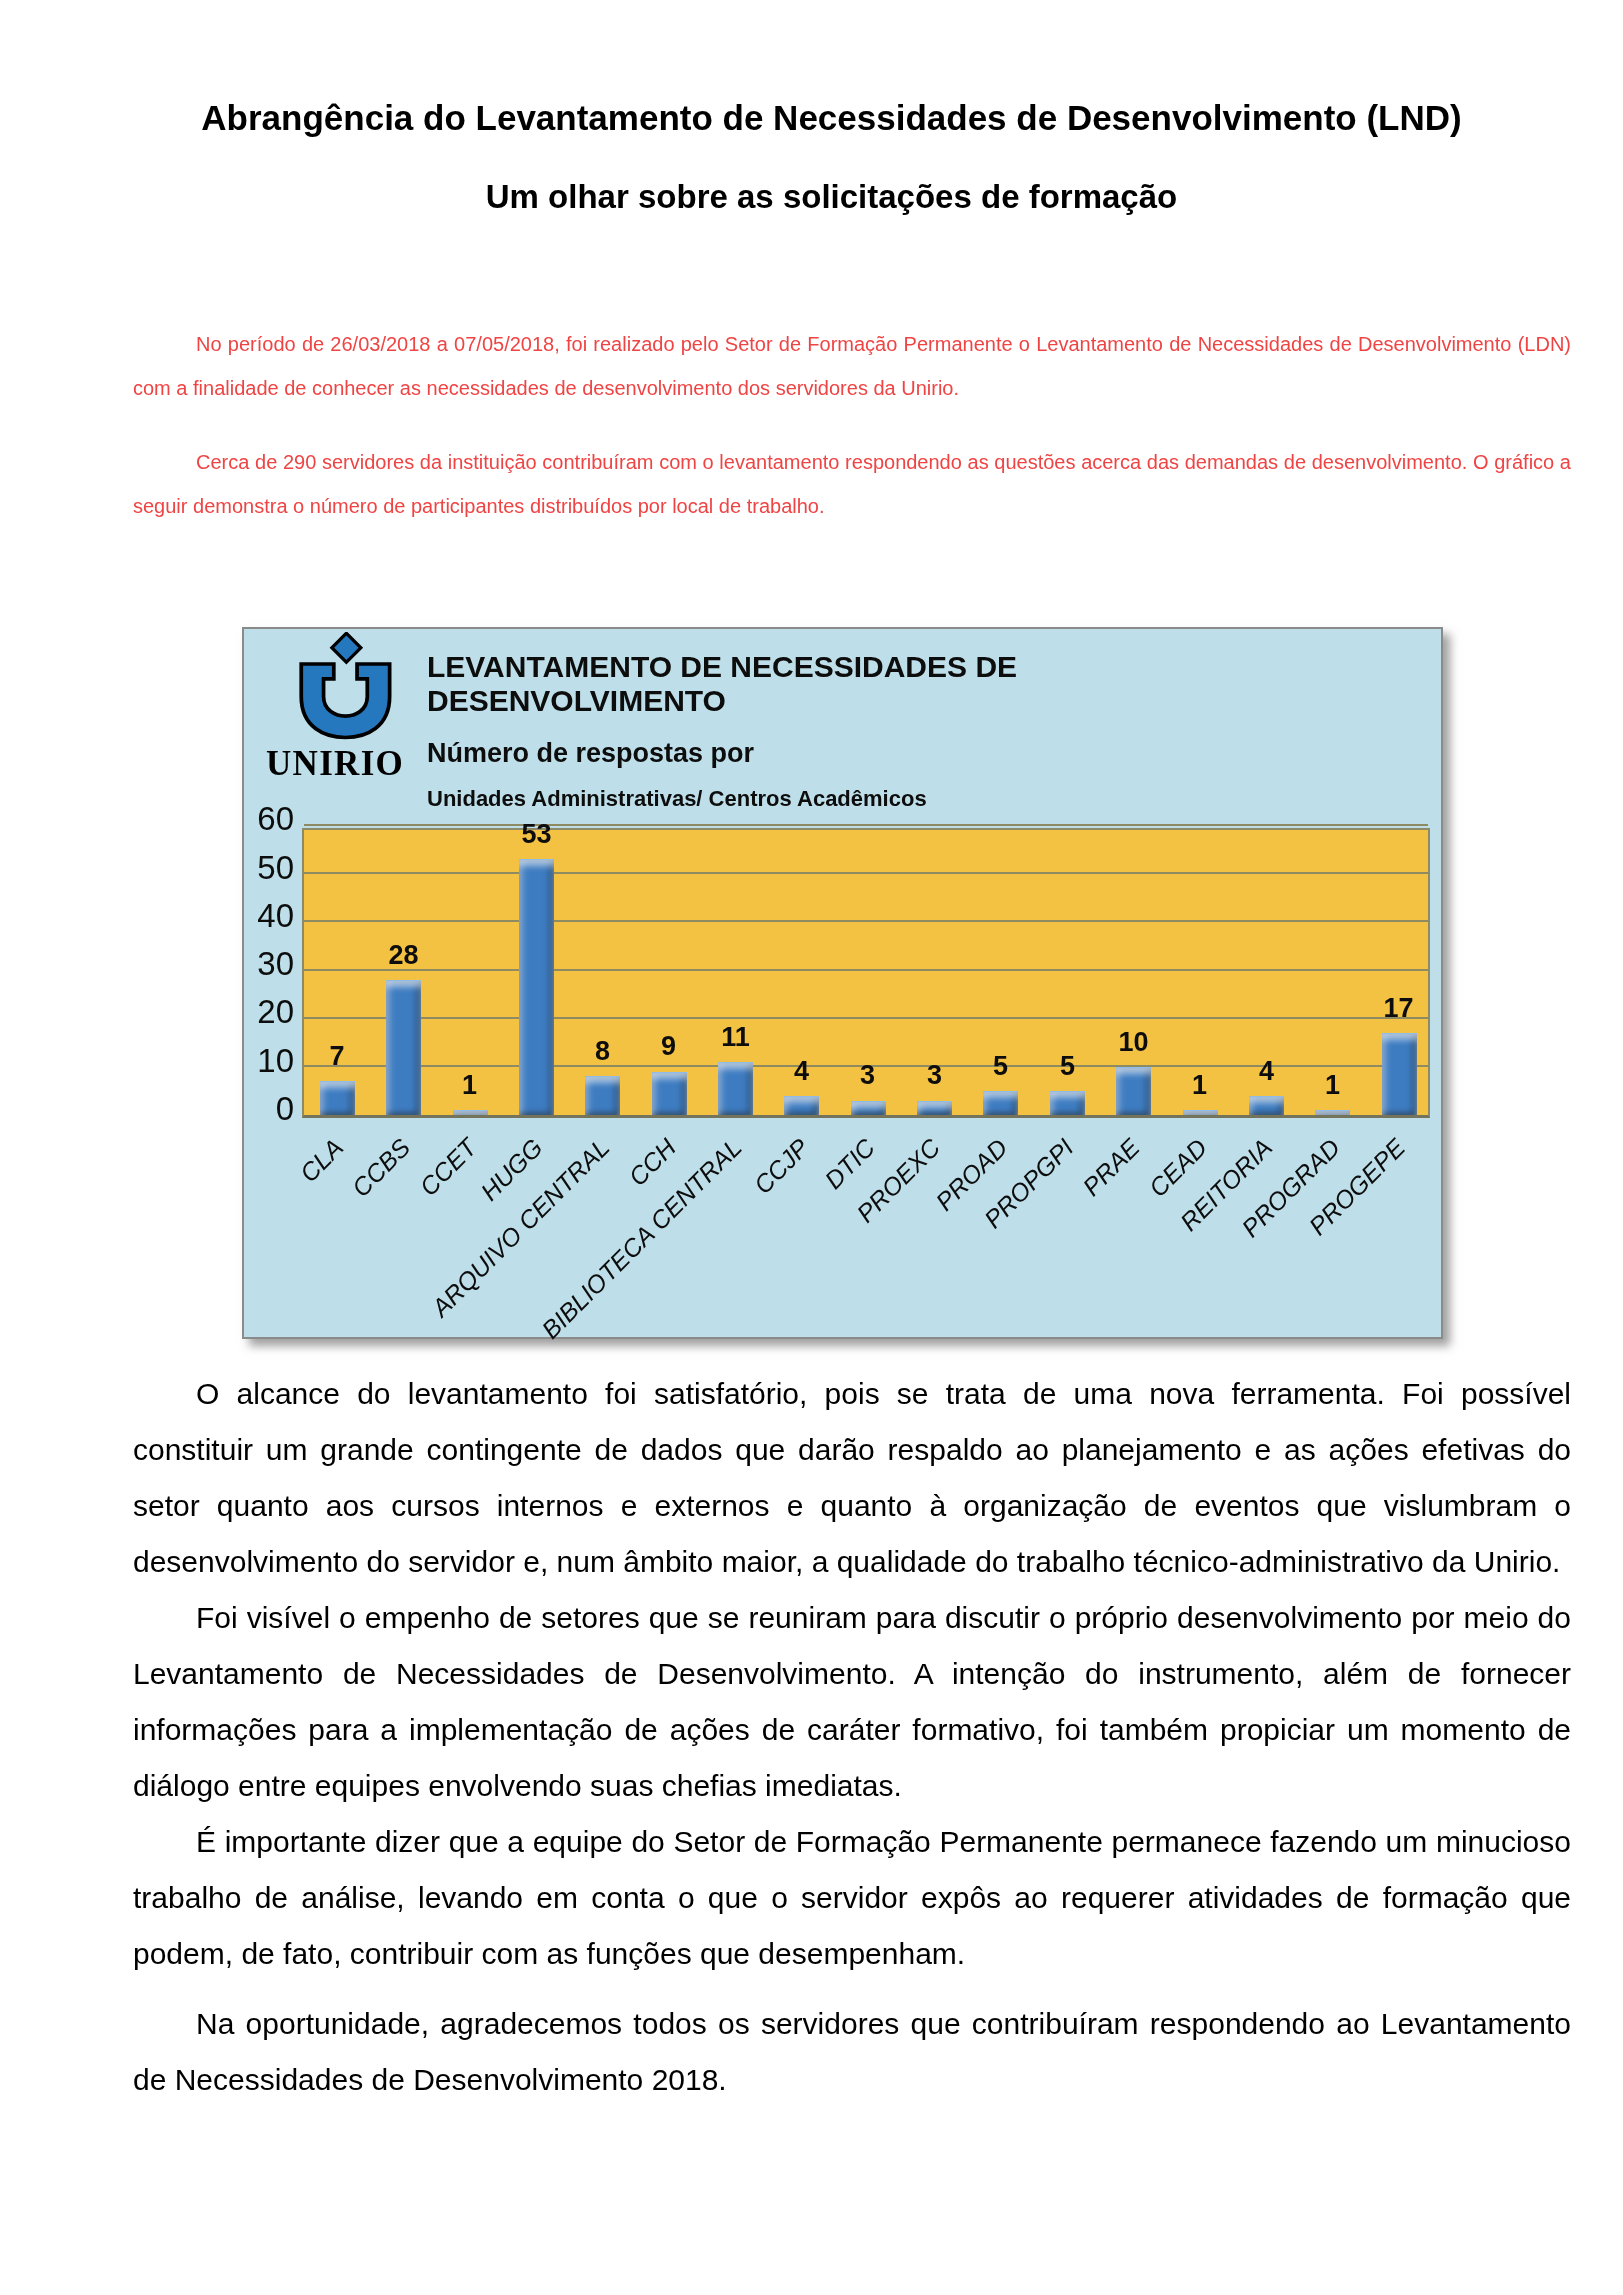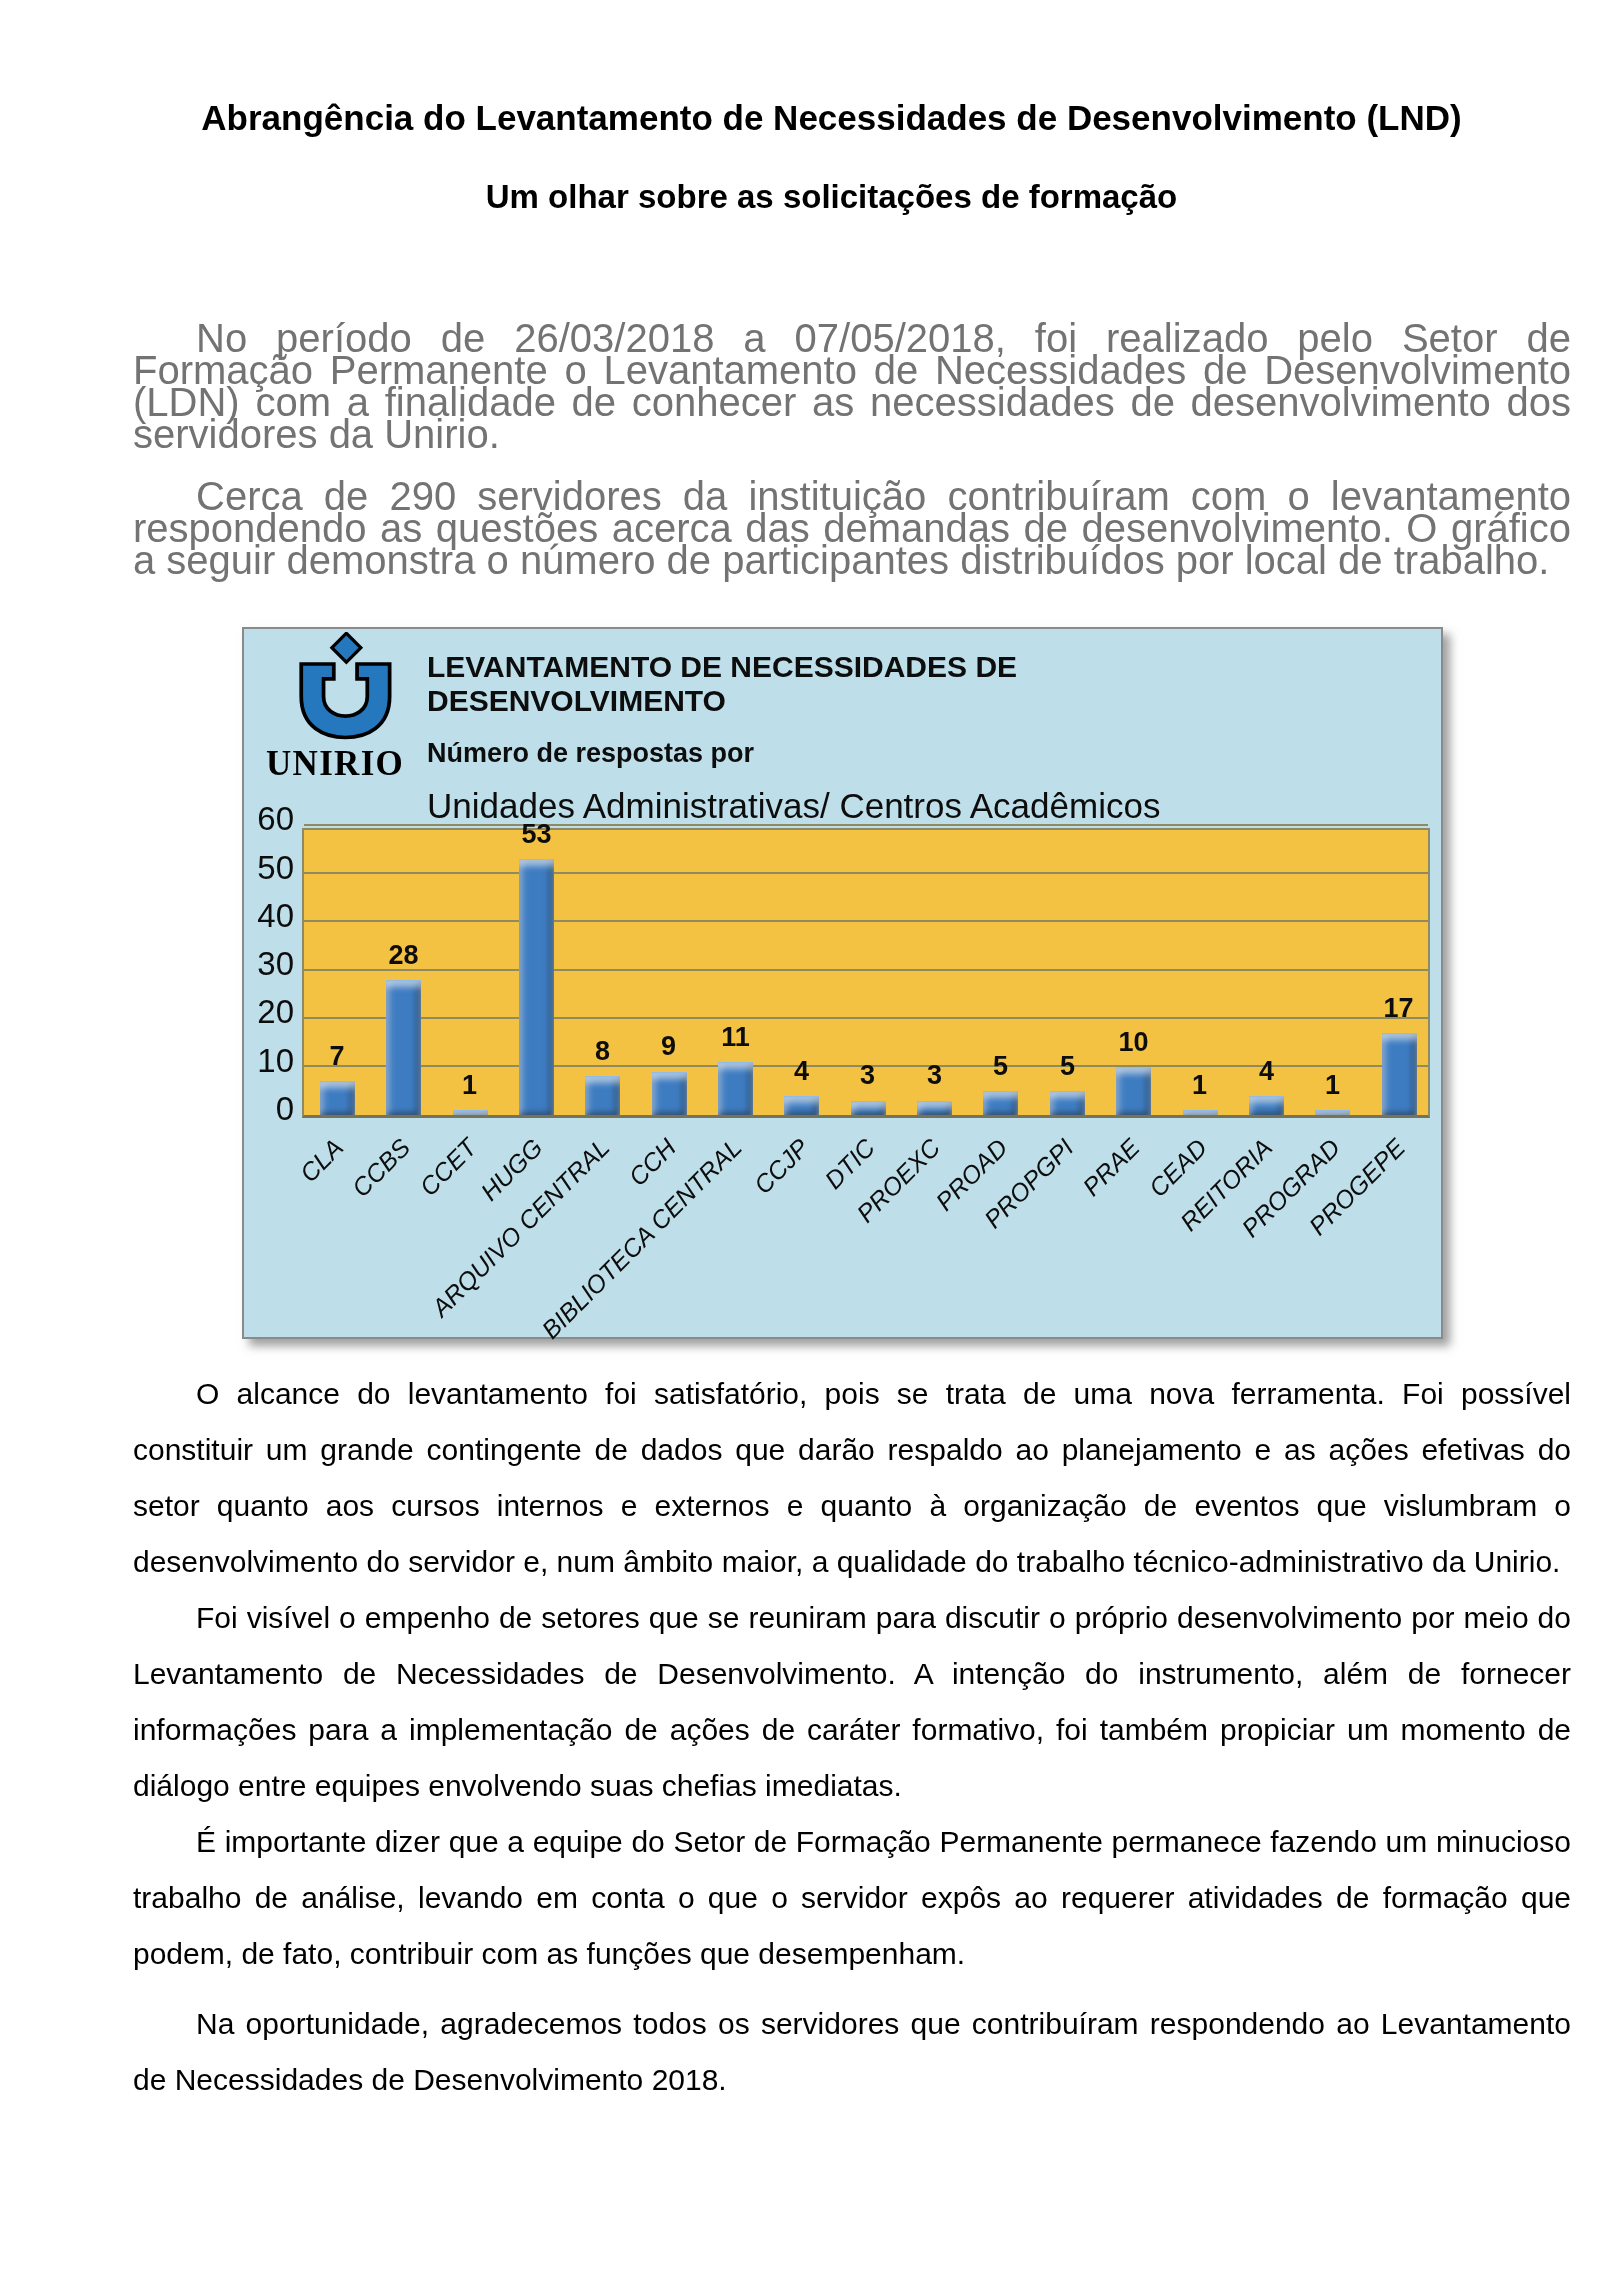--- a/index.html
+++ b/index.html
@@ -15,22 +15,22 @@
   .doc-title {
     position:absolute; top:98px; left:0; width:100%;
     text-align:center; font-size:35px; font-weight:bold; color:#000;
   }
   .doc-subtitle {
     position:absolute; top:178px; left:0; width:100%;
     text-align:center; font-size:33px; font-weight:bold; color:#000;
   }
   .para-top { position:absolute; top:322px; left:93px; width:1438px; }
   .para-top p {
-    font-size:40px; line-height:32px; text-align:justify;
-    text-indent:63px; margin:0 0 30px 0; color:#737373;
+    font-size:20px; line-height:44px; text-align:justify;
+    text-indent:63px; margin:0 0 30px 0; color:#ef4444;
   }
   .para-bottom { position:absolute; top:1366px; left:93px; width:1438px; }
   .para-bottom p {
     font-size:30px; line-height:56px; text-align:justify;
     text-indent:63px; margin:0; color:#000;
   }
   .para-bottom p.extra-gap { margin-top:14.4px; }
 
   
   .chart-panel {
@@ -44,21 +44,21 @@
   .logo svg { display:block; margin:0 auto; }
   .logo-text {
     font-family:"Liberation Serif", serif; font-weight:bold;
     font-size:35px; letter-spacing:1.3px; color:#000; margin-top:1.3px;
   }
 
   
   .chart-titles { position:absolute; left:183px; top:21px; width:857px; text-align:left; color:#0d0d0d; }
   .chart-title-main { font-size:30px; font-weight:bold; margin-bottom:19.6px; }
   .chart-title-sub1 { font-size:27px; font-weight:bold; margin-bottom:17px; }
-  .chart-title-sub2 { font-size:35px; font-weight:normal; }
+  .chart-title-sub2 { font-size:22px; font-weight:bold; }
 
   
   .badge {
     position:absolute; right:21px; top:15.7px; width:123px; height:126px;
     background:#ffffff; border:4.6px solid #1878CE;
     display:flex; flex-direction:column; align-items:center;
   }
   .badge-circle {
     width:68px; height:68px; border-radius:50%;
     background:#74BFA6; border:3.3px solid #101010;

